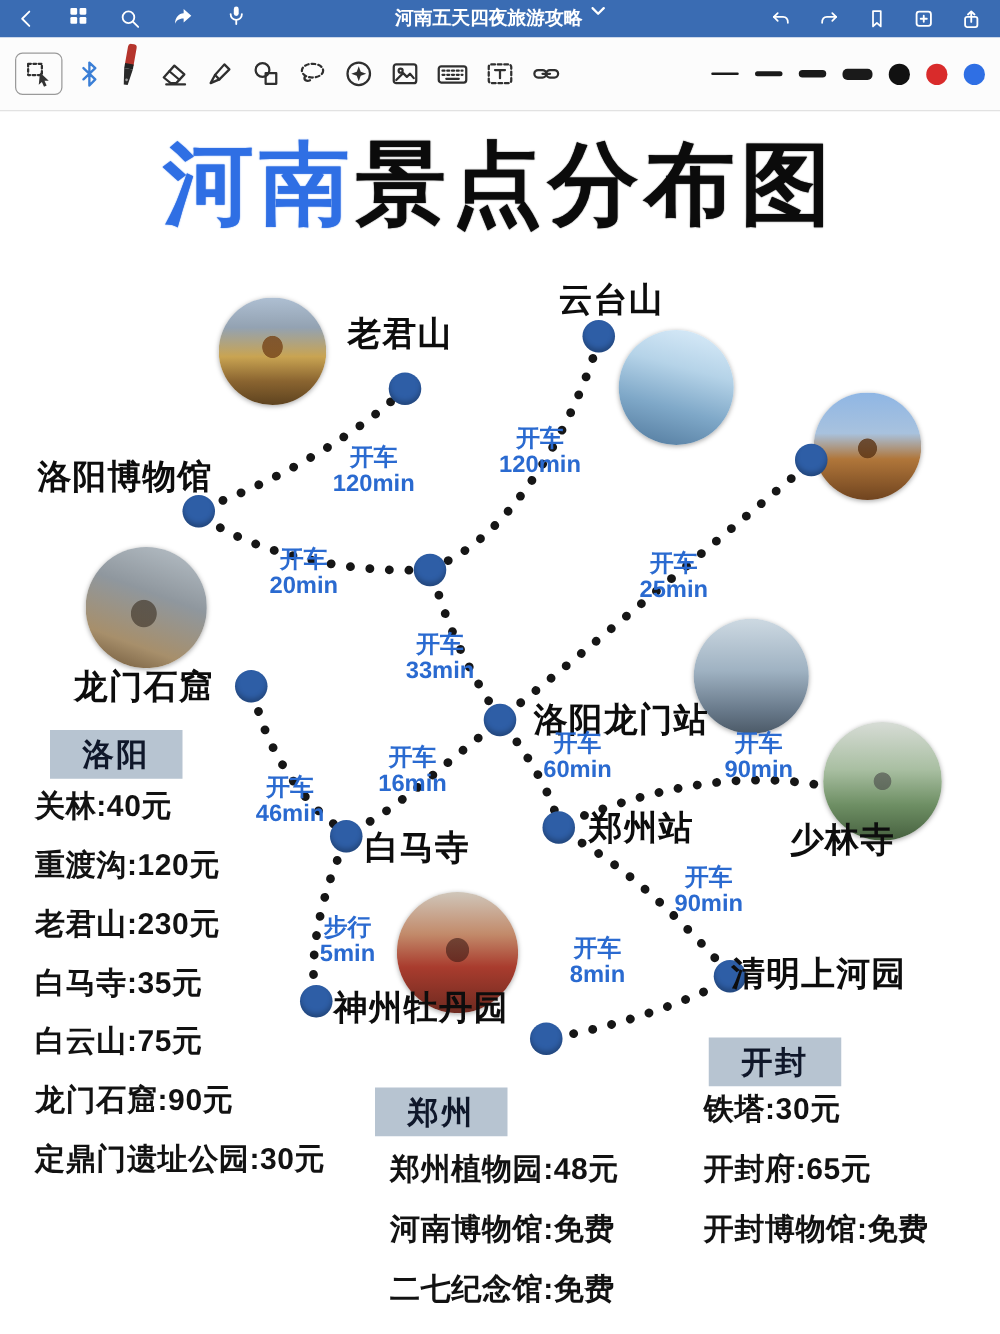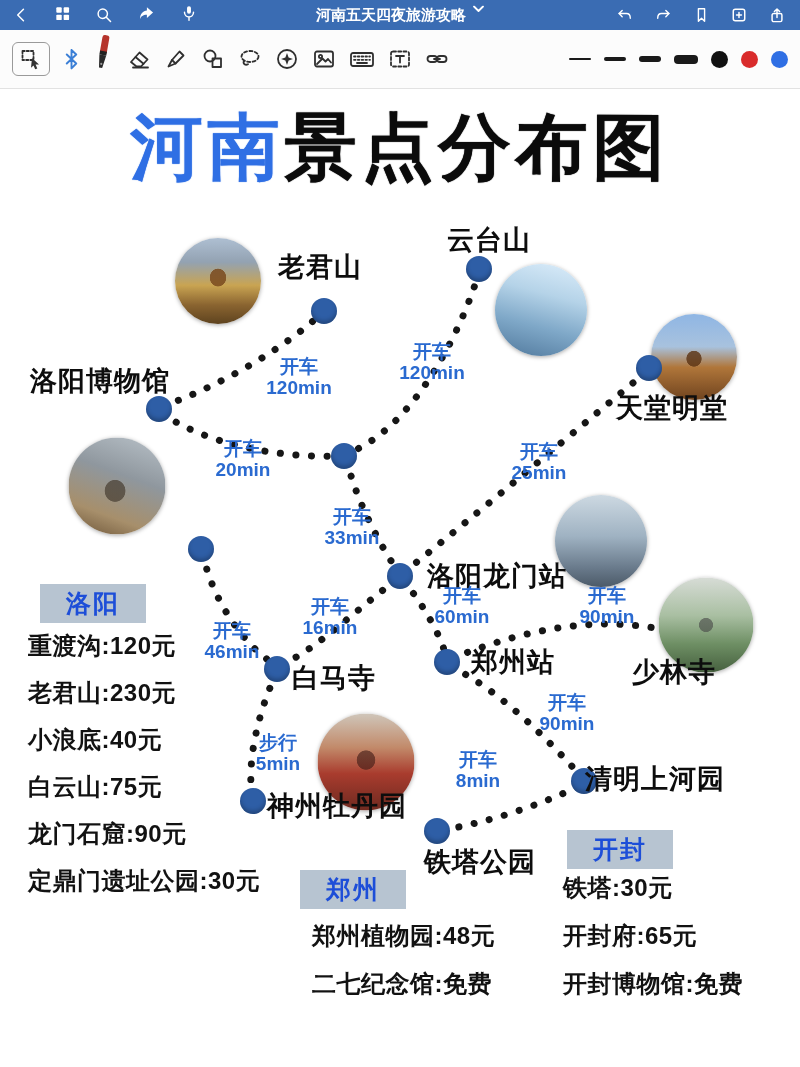--- a/index.html
+++ b/index.html
@@ -57,21 +57,21 @@
   .ph-peony   { background:radial-gradient(ellipse at 50% 48%, rgba(60,25,20,.6) 0 13%, transparent 14%),
                 linear-gradient(180deg,#cfc6ba 0%,#c28a6a 35%,#a93c2e 62%,#6e2a20 100%); }
   .dot { position:absolute; width:26px; height:26px; border-radius:50%; background:#2e5ea6;
          transform:translate(-50%,-50%); z-index:4; box-shadow:inset 0 -3px 4px rgba(0,0,0,.25); }
   .map-label { position:absolute; transform:translate(-50%,-50%); z-index:5; white-space:nowrap;
                font-size:27px; font-weight:900; color:#0d0d0d; letter-spacing:1px; }
   .tt { position:absolute; transform:translate(-50%,-50%); z-index:5; text-align:center;
         color:#2a6ad0; font-weight:800; font-size:19px; line-height:1.12; white-space:nowrap; }
 
   
-  .section-header { position:absolute; z-index:6; background:#b7c4d1; color:#1d4ed8;
+  .section-header { position:absolute; z-index:6; background:#b7c4d1; color:#0f172a;
                     font-weight:900; font-size:25px; padding:3px 26px; letter-spacing:2px; }
   .price-list { position:absolute; z-index:6; font-size:24px; font-weight:800; color:#121212;
                 line-height:47px; white-space:nowrap; letter-spacing:0.5px; }
 </style>
 </head>
 <body>
 
 <div class="page">
 
   <div class="topbar">
@@ -273,28 +273,27 @@
   <div class="dot" style="left:400px;top:576px"></div>
   <div class="dot" style="left:277px;top:669px"></div>
   <div class="dot" style="left:447px;top:662px"></div>
   <div class="dot" style="left:253px;top:801px"></div>
   <div class="dot" style="left:584px;top:781px"></div>
   <div class="dot" style="left:437px;top:831px"></div>
 
   <div class="map-label" style="left:320px;top:267px">老君山</div>
   <div class="map-label" style="left:489px;top:240px">云台山</div>
   <div class="map-label" style="left:100px;top:381px">洛阳博物馆</div>
-  <div class="map-label" style="left:672px;top:408px">天堂明堂</div>
+  <div class="map-label" style="left:115px;top:549px">龙门石窟</div>
   <div class="map-label" style="left:497px;top:576px">洛阳龙门站</div>
   <div class="map-label" style="left:334px;top:678px">白马寺</div>
   <div class="map-label" style="left:513px;top:662px">郑州站</div>
   <div class="map-label" style="left:674px;top:672px">少林寺</div>
   <div class="map-label" style="left:337px;top:806px">神州牡丹园</div>
   <div class="map-label" style="left:655px;top:779px">清明上河园</div>
-  <div class="map-label" style="left:480px;top:862px">铁塔公园</div>
 
   <div class="tt" style="left:299px;top:377px">
     <div>开车</div>
     <div>120min</div>
   </div>
   <div class="tt" style="left:432px;top:362px">
     <div>开车</div>
     <div>120min</div>
   </div>
   <div class="tt" style="left:243px;top:459px">
@@ -333,31 +332,33 @@
     <div>步行</div>
     <div>5min</div>
   </div>
   <div class="tt" style="left:478px;top:770px">
     <div>开车</div>
     <div>8min</div>
   </div>
 
   <div class="section-header" style="left:40px;top:584px">洛阳</div>
   <div class="price-list" style="left:28px;top:622px">
+    <div>关林:40元</div>
     <div>重渡沟:120元</div>
     <div>老君山:230元</div>
-    <div>小浪底:40元</div>
+    <div>白马寺:35元</div>
     <div>白云山:75元</div>
     <div>龙门石窟:90元</div>
     <div>定鼎门遗址公园:30元</div>
   </div>
 
   <div class="section-header" style="left:300px;top:870px">郑州</div>
   <div class="price-list" style="left:312px;top:912px;line-height:48px">
     <div>郑州植物园:48元</div>
+    <div>河南博物馆:免费</div>
     <div>二七纪念馆:免费</div>
   </div>
 
   <div class="section-header" style="left:567px;top:830px">开封</div>
   <div class="price-list" style="left:563px;top:864px;line-height:48px">
     <div>铁塔:30元</div>
     <div>开封府:65元</div>
     <div>开封博物馆:免费</div>
   </div>
 

